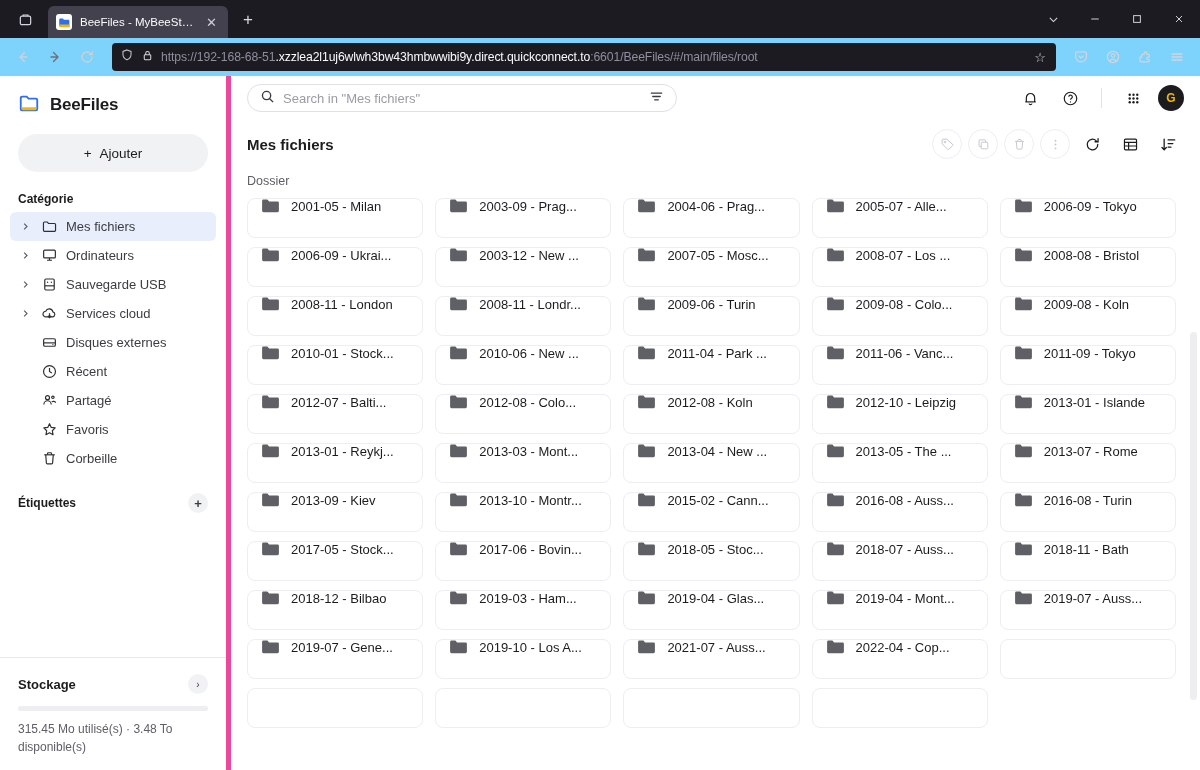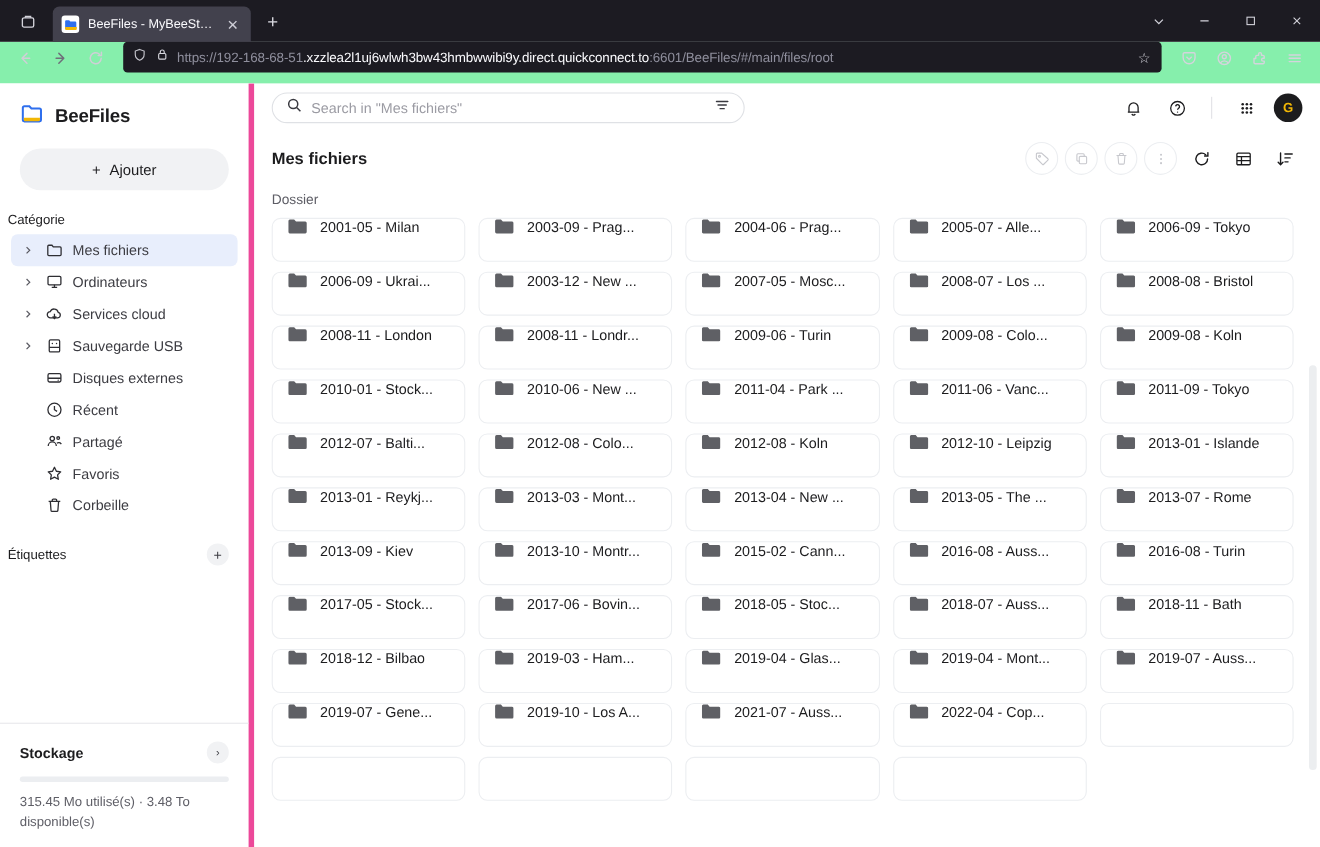--- a/index.html
+++ b/index.html
@@ -38,21 +38,21 @@
     width: 28px; height: 28px; margin-bottom: 4px; margin-left: 6px;
     display: flex; align-items: center; justify-content: center;
     color: #d9d9e0; font-size: 17px; border-radius: 4px;
   }
   .wincontrols {
     position: absolute; right: 0; top: 0; height: 38px; display: flex; align-items: center;
   }
   .wc { width: 42px; height: 38px; display: flex; align-items: center; justify-content: center; color: #d4d4dc; }
 
   .navbar {
-    height: 38px; background: #86efac; display: flex; align-items: flex-start;
+    height: 38px; background: #7dd3fc; display: flex; align-items: center;
     padding: 0 8px; gap: 2px; flex: none;
   }
   .navbtn {
     width: 30px; height: 30px; border-radius: 4px; display: flex;
     align-items: center; justify-content: center; color: #cfcfd6;
   }
   .navbtn.dim { color: #6f6f7a; }
   .urlbar {
     flex: 1; height: 28px; background: #1c1b22; border-radius: 4px; margin: 0 8px;
     display: flex; align-items: center; padding: 0 8px; gap: 7px;
@@ -74,21 +74,21 @@
     display: flex; flex-direction: column; background: #fff;
   }
   .brand { display: flex; align-items: center; gap: 10px; padding: 16px 18px 10px 18px; }
   .brand-name { font-size: 17px; font-weight: 700; color: #1c1c1e; letter-spacing: -0.2px; }
   .add-btn {
     margin: 6px 18px 0 18px; height: 38px; border-radius: 19px; background: #f1f2f4;
     display: flex; align-items: center; justify-content: center; gap: 8px;
     font-size: 13.5px; color: #1c1c1e; font-weight: 500;
   }
   .section-head {
-    font-size: 12px; font-weight: 400; color: #1c1c1e; padding: 20px 18px 6px 7px;
+    font-size: 12px; font-weight: 700; color: #1c1c1e; padding: 20px 18px 6px 18px;
     display:flex; align-items:center; justify-content: space-between;
   }
   .nav-item {
     display: flex; align-items: center; height: 29px; margin: 0 10px; padding-left: 8px;
     border-radius: 6px; gap: 6px; color: #3c3c42; font-size: 13px;
   }
   .nav-item.active { background: #e8eefc; }
   .caret { width: 14px; flex: none; display: flex; align-items: center; justify-content: center; color: #5b5b63; font-size: 10px; }
   .nav-icn { width: 22px; flex: none; display: flex; align-items: center; justify-content: center; color: #2e2e33; }
   .nav-label { white-space: nowrap; }
@@ -312,41 +312,41 @@
             <span class="nav-label">Ordinateurs</span>
           </div>
           <div class="nav-item">
             <span class="caret">
               <svg width="9" height="9" viewBox="0 0 10 10" fill="none" stroke="#5b5b63" stroke-width="1.25">
                 <path d="M3.5 1.8L6.7 5 3.5 8.2"></path>
               </svg>
             </span>
             <span class="nav-icn">
               <svg width="17" height="17" viewBox="0 0 18 18" fill="none" stroke="#2e2e33" stroke-width="1.25">
-                <path d="M5.2 12.6a3 3 0 01-.2-6 4 4 0 017.6.7 2.7 2.7 0 01-.4 5.3z"></path>
-                <path d="M9 8.8v4.4M7.2 11.4L9 13.3l1.8-1.9"></path>
-              </svg>
-            </span>
-            <span class="nav-label">Services cloud</span>
+                <rect x="4" y="3.2" width="10" height="11.6" rx="1.2"></rect>
+                <path d="M4 10.4h10"></path>
+                <circle cx="7" cy="6.6" r=".7" fill="#2e2e33" stroke="none"></circle>
+                <circle cx="11" cy="6.6" r=".7" fill="#2e2e33" stroke="none"></circle>
+              </svg>
+            </span>
+            <span class="nav-label">Sauvegarde USB</span>
           </div>
           <div class="nav-item">
             <span class="caret">
               <svg width="9" height="9" viewBox="0 0 10 10" fill="none" stroke="#5b5b63" stroke-width="1.25">
                 <path d="M3.5 1.8L6.7 5 3.5 8.2"></path>
               </svg>
             </span>
             <span class="nav-icn">
               <svg width="17" height="17" viewBox="0 0 18 18" fill="none" stroke="#2e2e33" stroke-width="1.25">
-                <rect x="4" y="3.2" width="10" height="11.6" rx="1.2"></rect>
-                <path d="M4 10.4h10"></path>
-                <circle cx="7" cy="6.6" r=".7" fill="#2e2e33" stroke="none"></circle>
-                <circle cx="11" cy="6.6" r=".7" fill="#2e2e33" stroke="none"></circle>
-              </svg>
-            </span>
-            <span class="nav-label">Sauvegarde USB</span>
+                <path d="M5.2 12.6a3 3 0 01-.2-6 4 4 0 017.6.7 2.7 2.7 0 01-.4 5.3z"></path>
+                <path d="M9 8.8v4.4M7.2 11.4L9 13.3l1.8-1.9"></path>
+              </svg>
+            </span>
+            <span class="nav-label">Services cloud</span>
           </div>
           <div class="nav-item">
             <span class="caret"></span>
             <span class="nav-icn">
               <svg width="17" height="17" viewBox="0 0 18 18" fill="none" stroke="#2e2e33" stroke-width="1.25">
                 <rect x="2.8" y="5" width="12.4" height="8" rx="1.4"></rect>
                 <path d="M2.8 9.4h12.4"></path>
                 <circle cx="12.6" cy="11.2" r=".65" fill="#2e2e33" stroke="none"></circle>
               </svg>
             </span>

